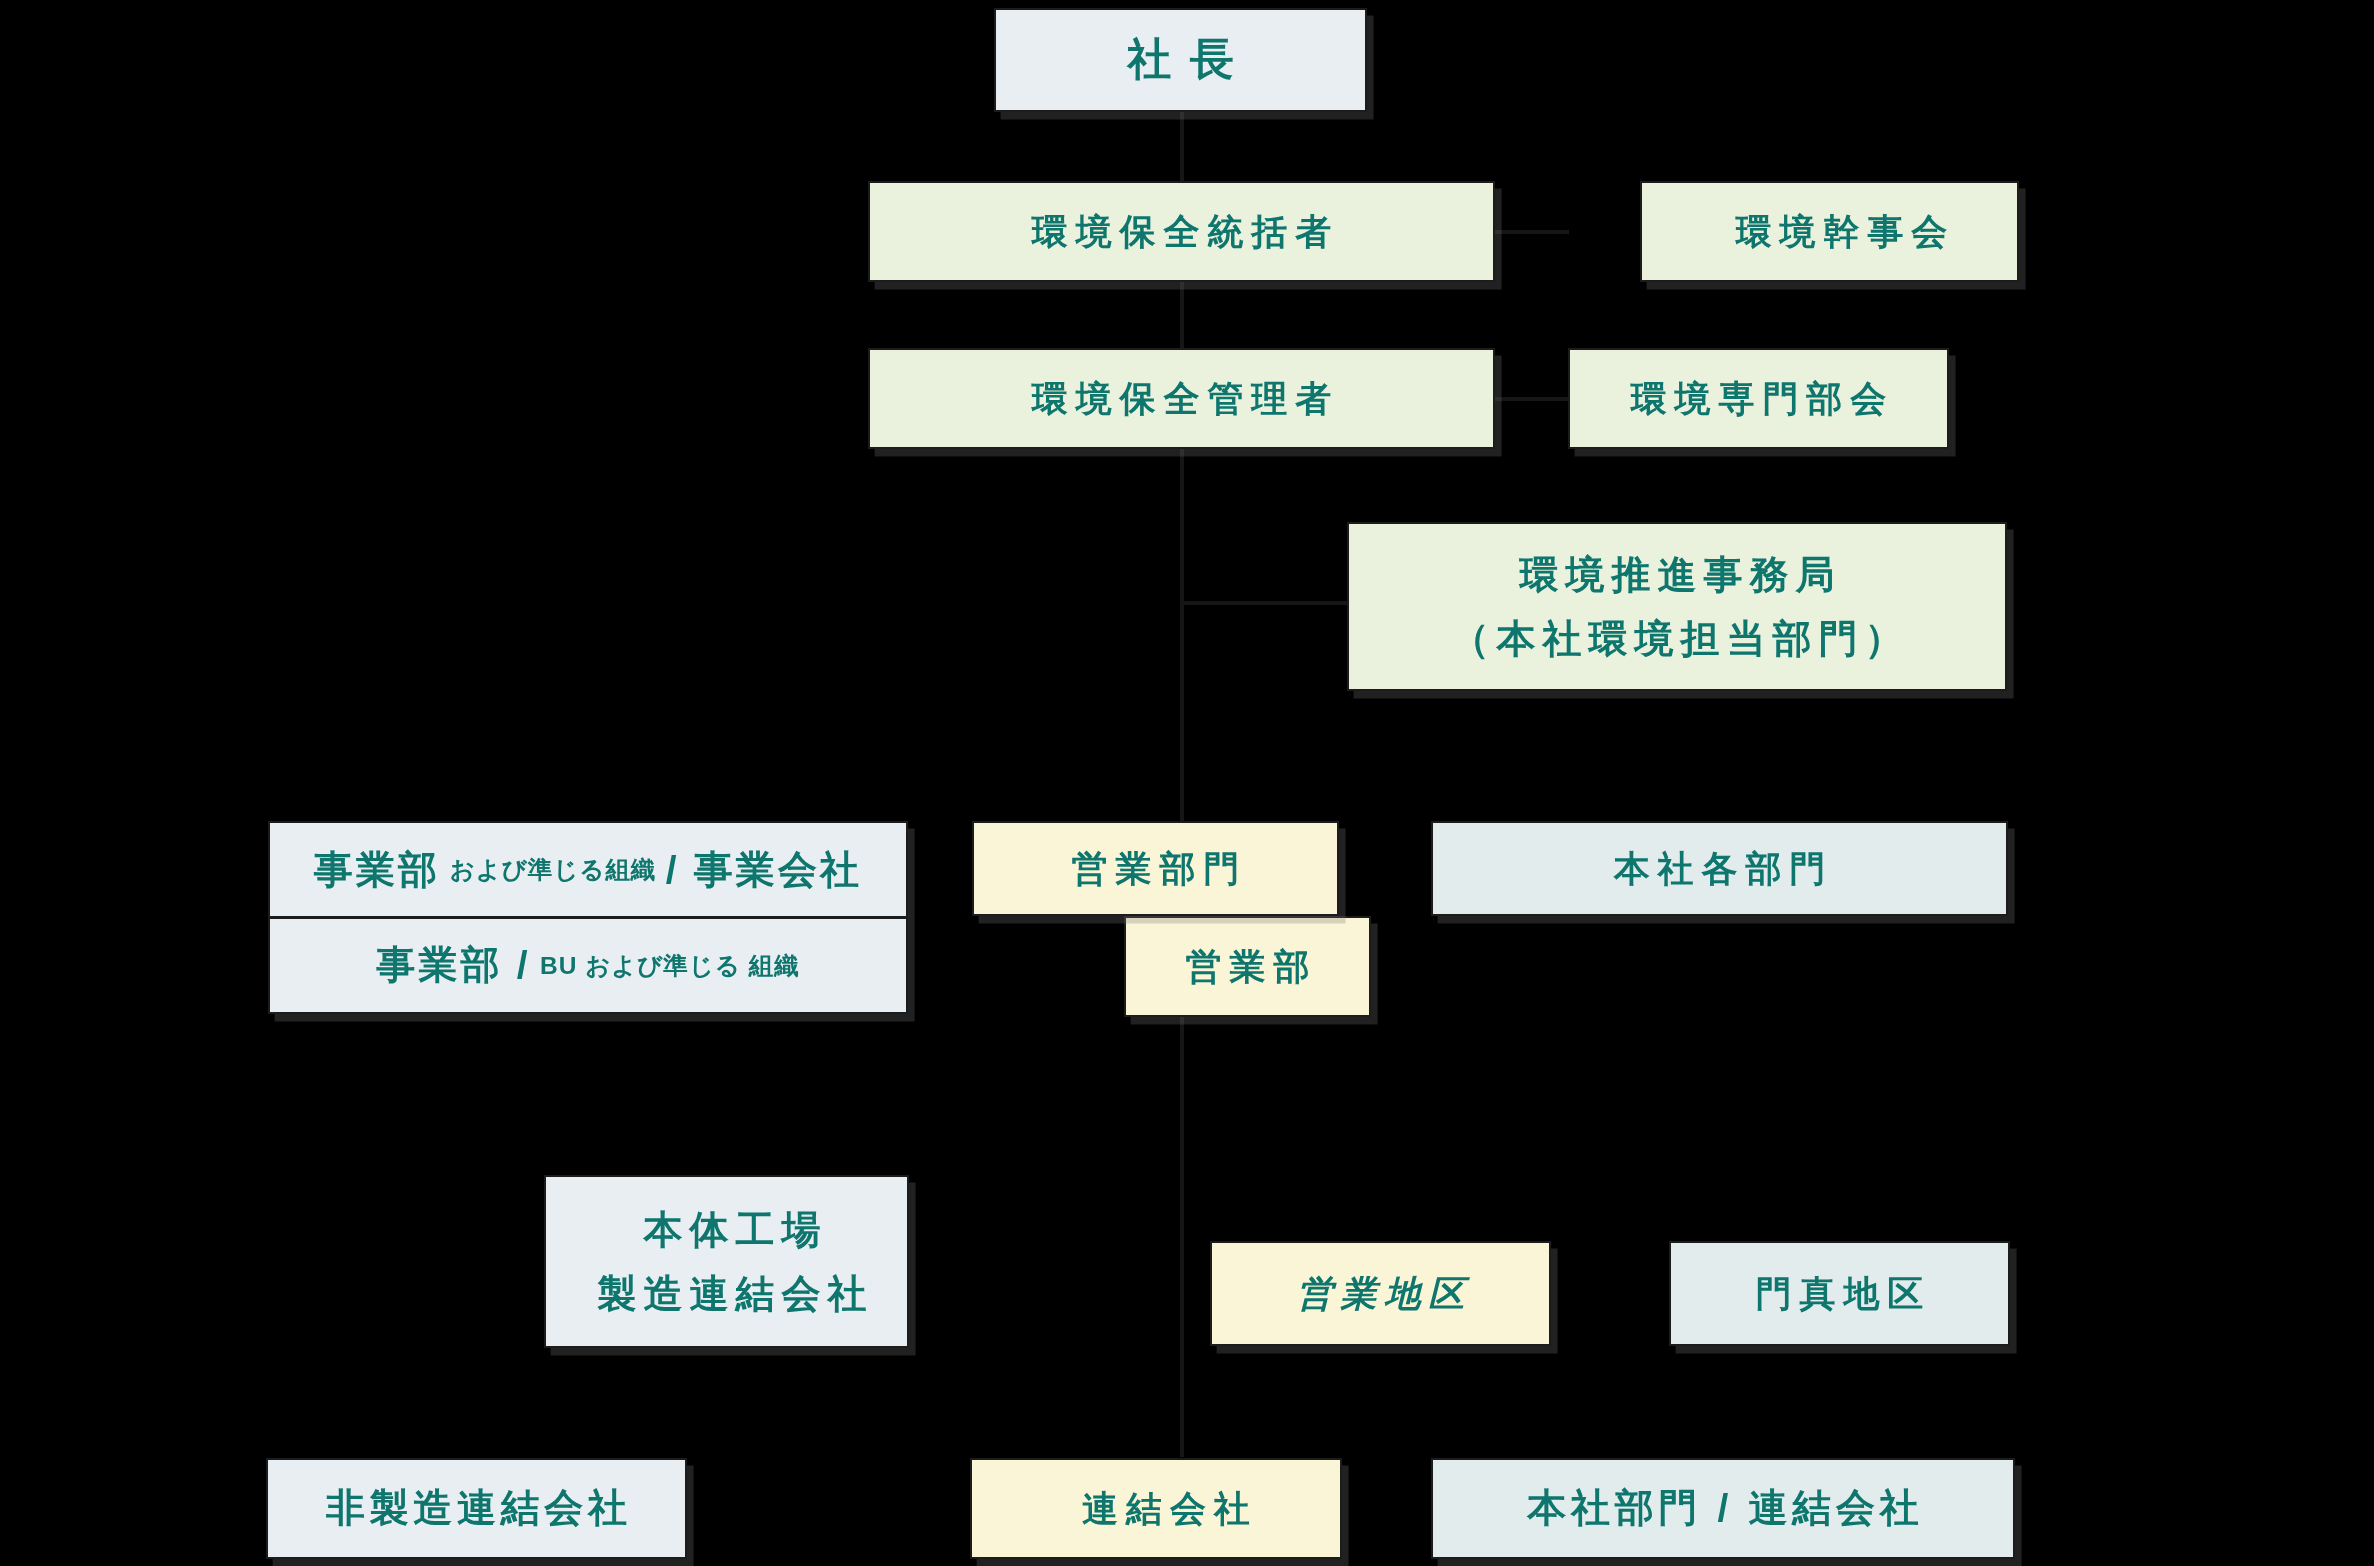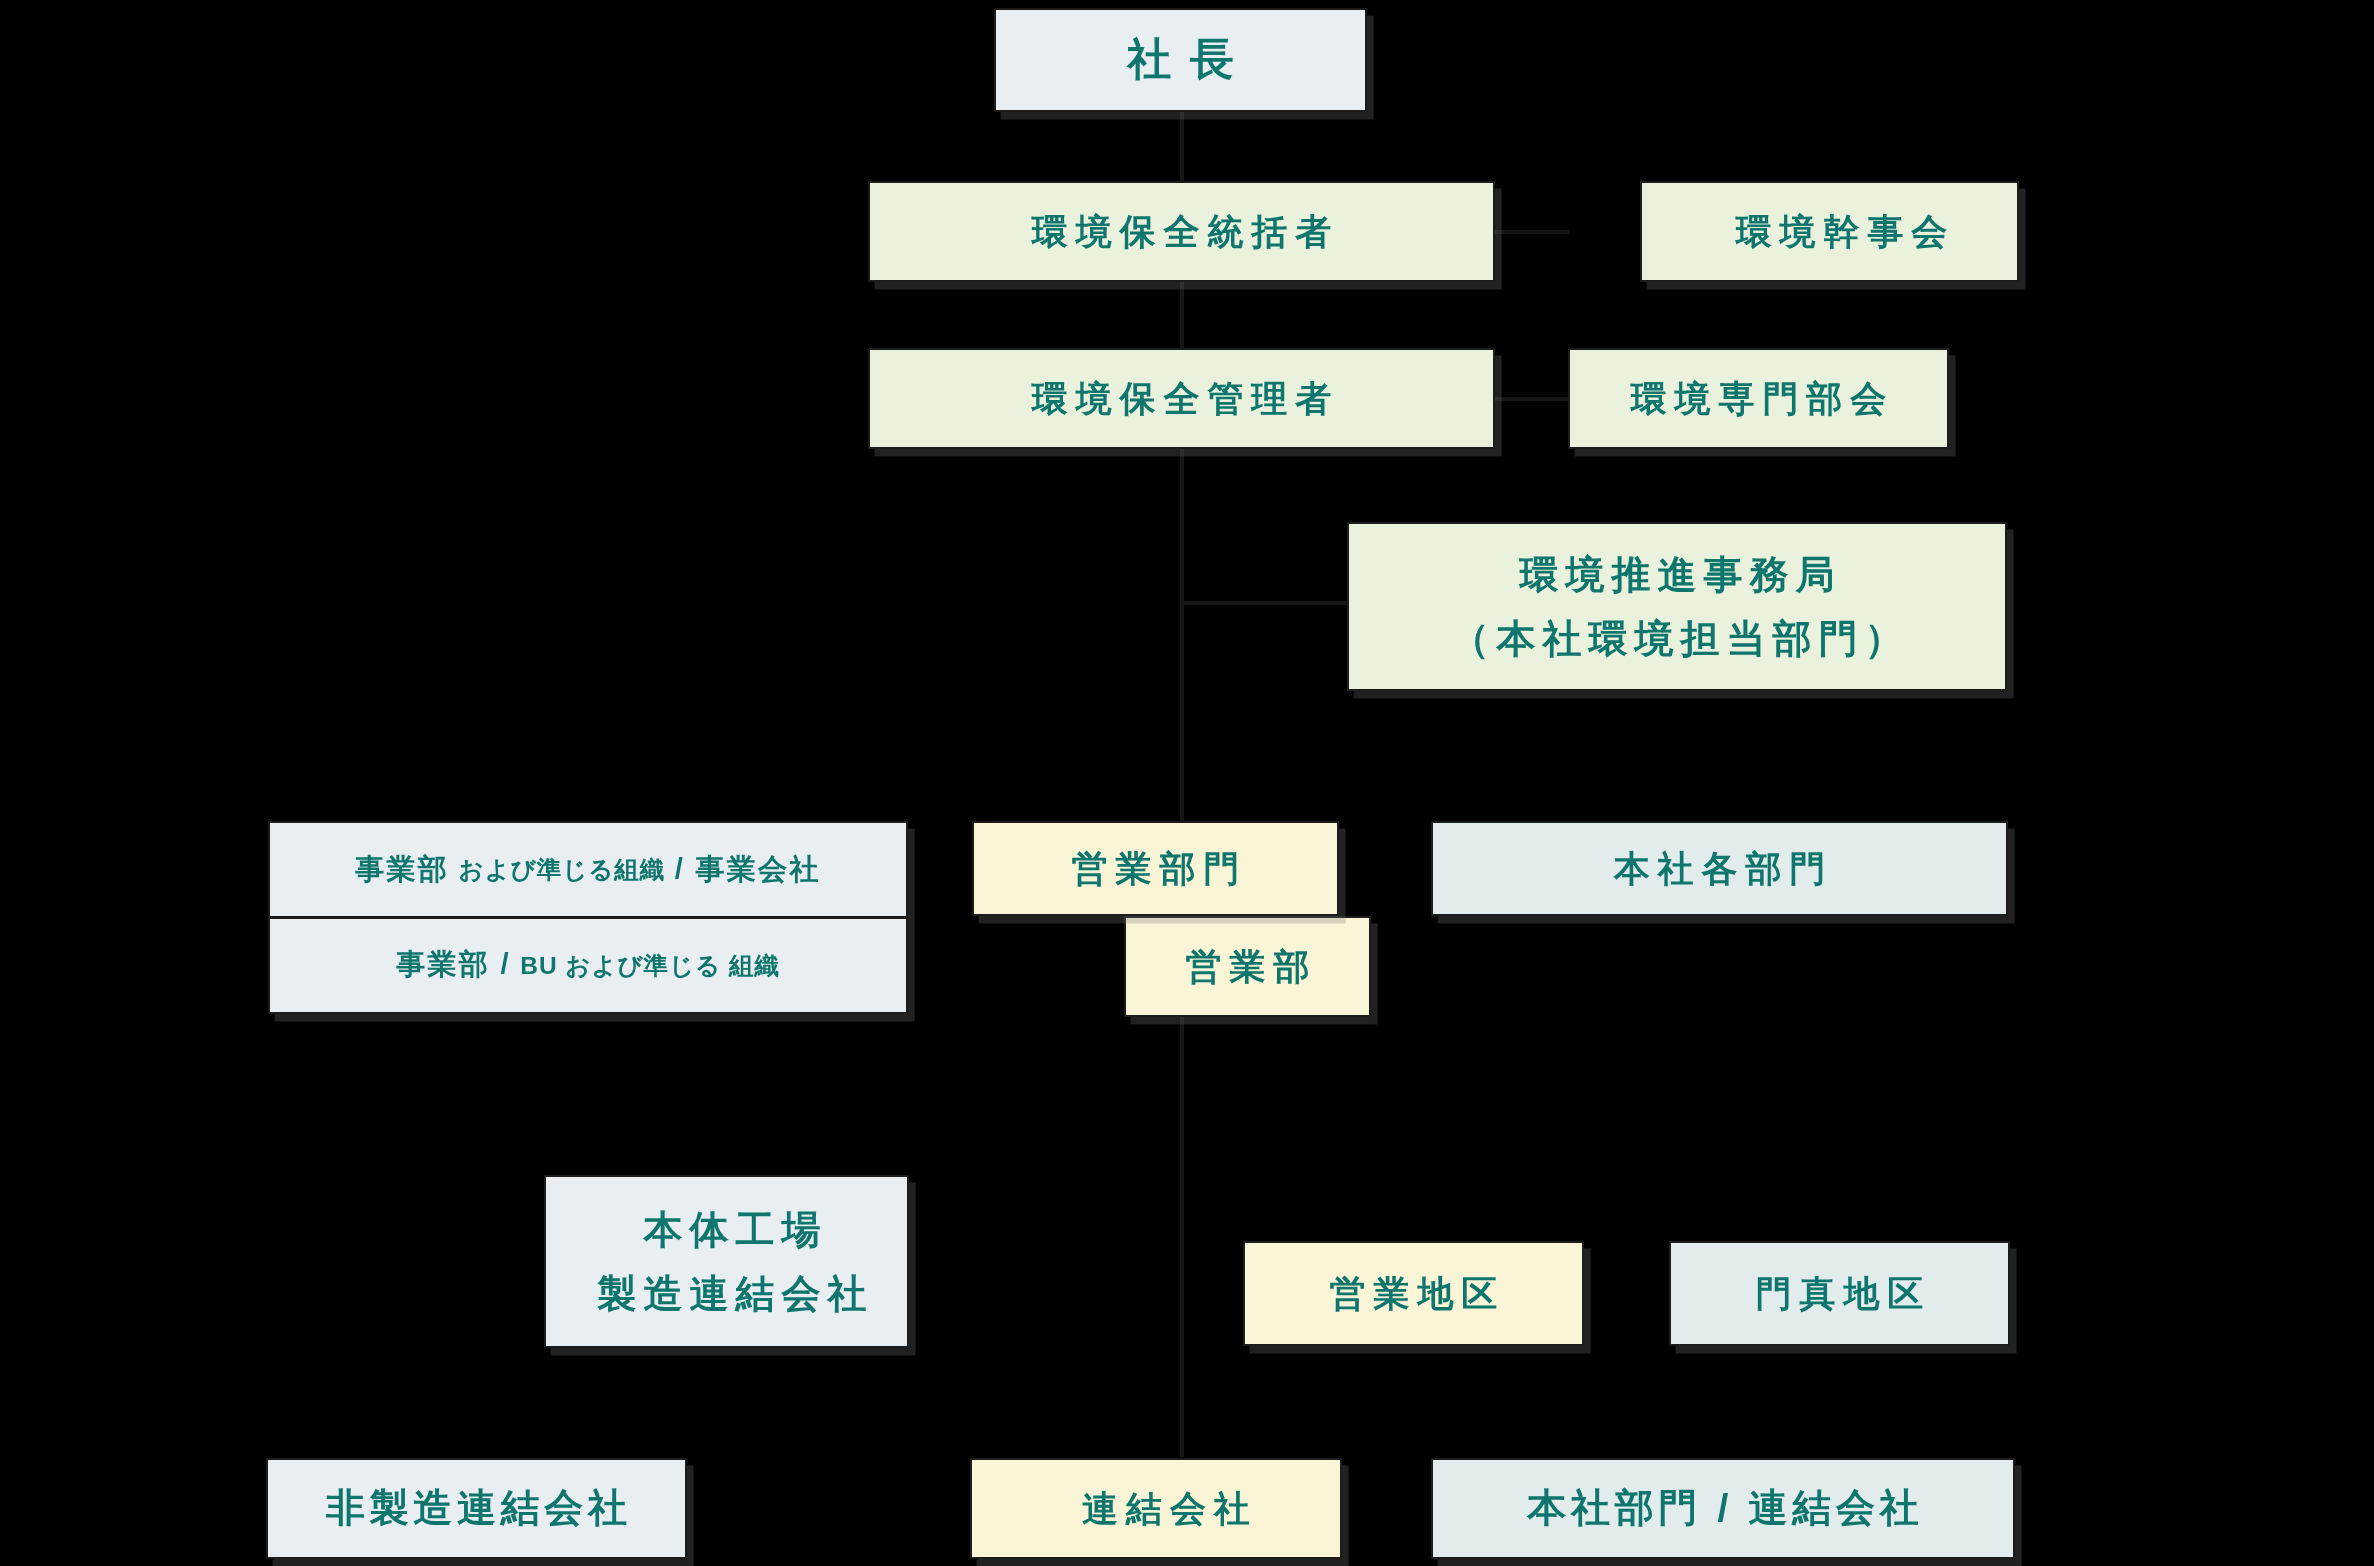--- a/index.html
+++ b/index.html
@@ -20,21 +20,21 @@
   }
   .fill-gray {background:#e9eef3;}
   .fill-green{background:#eaf2de;}
   .fill-yellow{background:#fbf5d7;}
   .fill-teal{background:#e3eced;}
   .t-std  {font-size:36px;letter-spacing:.22em;text-indent:.22em;line-height:1.2;}
   .t-big  {font-size:44px;letter-spacing:.42em;text-indent:.42em;line-height:1.2;}
   .t-two  {font-size:39px;letter-spacing:.18em;text-indent:.18em;line-height:1.62;}
   .t-tight{font-size:39px;letter-spacing:.12em;text-indent:.12em;line-height:1.2;}
   .mix{display:flex;align-items:center;justify-content:center;gap:9.4px;white-space:nowrap;}
-  .mix .big{font-size:29px;letter-spacing:.08em;}
+  .mix .big{font-size:39px;letter-spacing:.08em;}
   .mix .small{font-size:24.5px;letter-spacing:.04em;}
   .stack-divider{height:2.8px;background:#1c1c1c;align-self:stretch;flex:0 0 auto;}
   .cell{flex:1 1 0;display:flex;align-items:center;justify-content:center;align-self:stretch;}
   .connector{position:absolute;background:#161616;z-index:1;}
   
   .z9{z-index:9}.z8{z-index:8}.z7{z-index:7}.z6{z-index:6}.z5{z-index:5}.z4{z-index:4}.z3{z-index:3}.z2{z-index:2}
 </style>
 </head>
 <body>
 
@@ -95,21 +95,21 @@
   </div>
 
   <div class="node fill-teal z5" style="left:1431px;top:821px;width:577px;height:95px;">
     <span class="t-std">本社各部門</span>
   </div>
 
   <div class="node fill-gray z3" style="left:544px;top:1175px;width:365px;height:173px;padding-left:11px;">
     <div class="t-two">本体工場</div>
     <div class="t-two">製造連結会社</div>
   </div>
-  <div class="node fill-yellow z3" style="left:1243px;top:1241px;width:341px;height:105px;">
+  <div class="node fill-yellow z3" style="left:1210px;top:1241px;width:341px;height:105px;font-style:italic;">
     <span class="t-std">営業地区</span>
   </div>
   <div class="node fill-teal z3" style="left:1669px;top:1241px;width:341px;height:105px;">
     <span class="t-std">門真地区</span>
   </div>
 
   <div class="node fill-gray z2" style="left:266px;top:1458px;width:421px;height:101px;">
     <span class="t-tight">非製造連結会社</span>
   </div>
   <div class="node fill-yellow z2" style="left:970px;top:1458px;width:372px;height:101px;padding-left:20px;">

